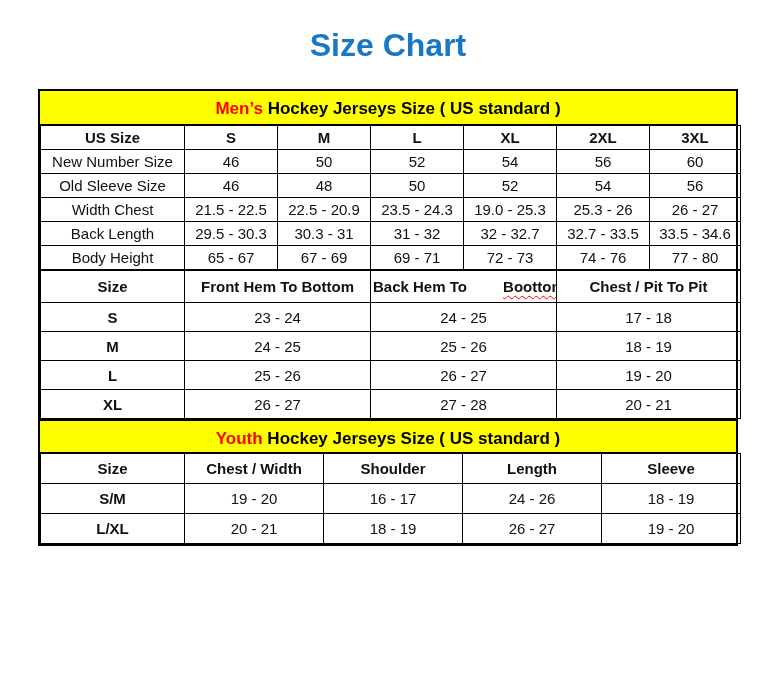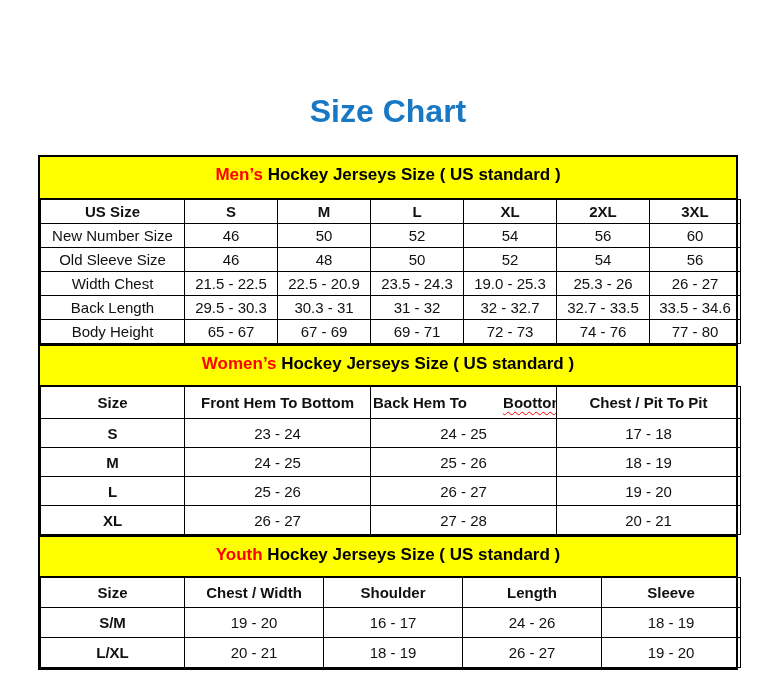--- a/index.html
+++ b/index.html
@@ -12,35 +12,35 @@
   html, body { margin: 0; padding: 0; }
   body {
     width: 776px;
     height: 692px;
     background: #ffffff;
     font-family: "Liberation Sans", sans-serif;
     color: #111111;
     overflow: hidden;
   }
   .page-title {
-    margin: 92px 0 0 0;
+    margin: 26px 0 0 0;
     text-align: center;
     font-size: 32px;
     line-height: 38px;
     font-weight: bold;
     color: var(--title-blue, #1878C4);
   }
   .chart {
     width: 700px;
     margin: 25px 0 0 38px;
     border: 2px solid var(--line-black, #000);
     background: #ffffff;
   }
   .band {
-    height: 42px;
+    height: 34px;
     line-height: 35px;
     background: var(--band-yellow, #FFFF00);
     text-align: center;
     font-weight: bold;
     font-size: 17px;
     color: #000000;
     border-top: 2px solid var(--line-black, #000);
     border-bottom: 1.5px solid var(--line-black, #000);
     overflow: hidden;
     white-space: nowrap;
@@ -149,21 +149,20 @@
           <td>65 - 67</td>
           <td>67 - 69</td>
           <td>69 - 71</td>
           <td>72 - 73</td>
           <td>74 - 76</td>
           <td>77 - 80</td>
         </tr>
       </tbody>
   </table>
 
-  <div class="band"><span class="hl">Women’s</span><span> Hockey Jerseys Size ( US standard )</span></div>
   <table class="size-table t1">
     <colgroup>
         <col style="width: 144px;">
         <col style="width: 186px;">
         <col style="width: 186px;">
         <col style="width: 184px;">
       </colgroup>
     <thead>
         <tr>
           <th>Size</th>

